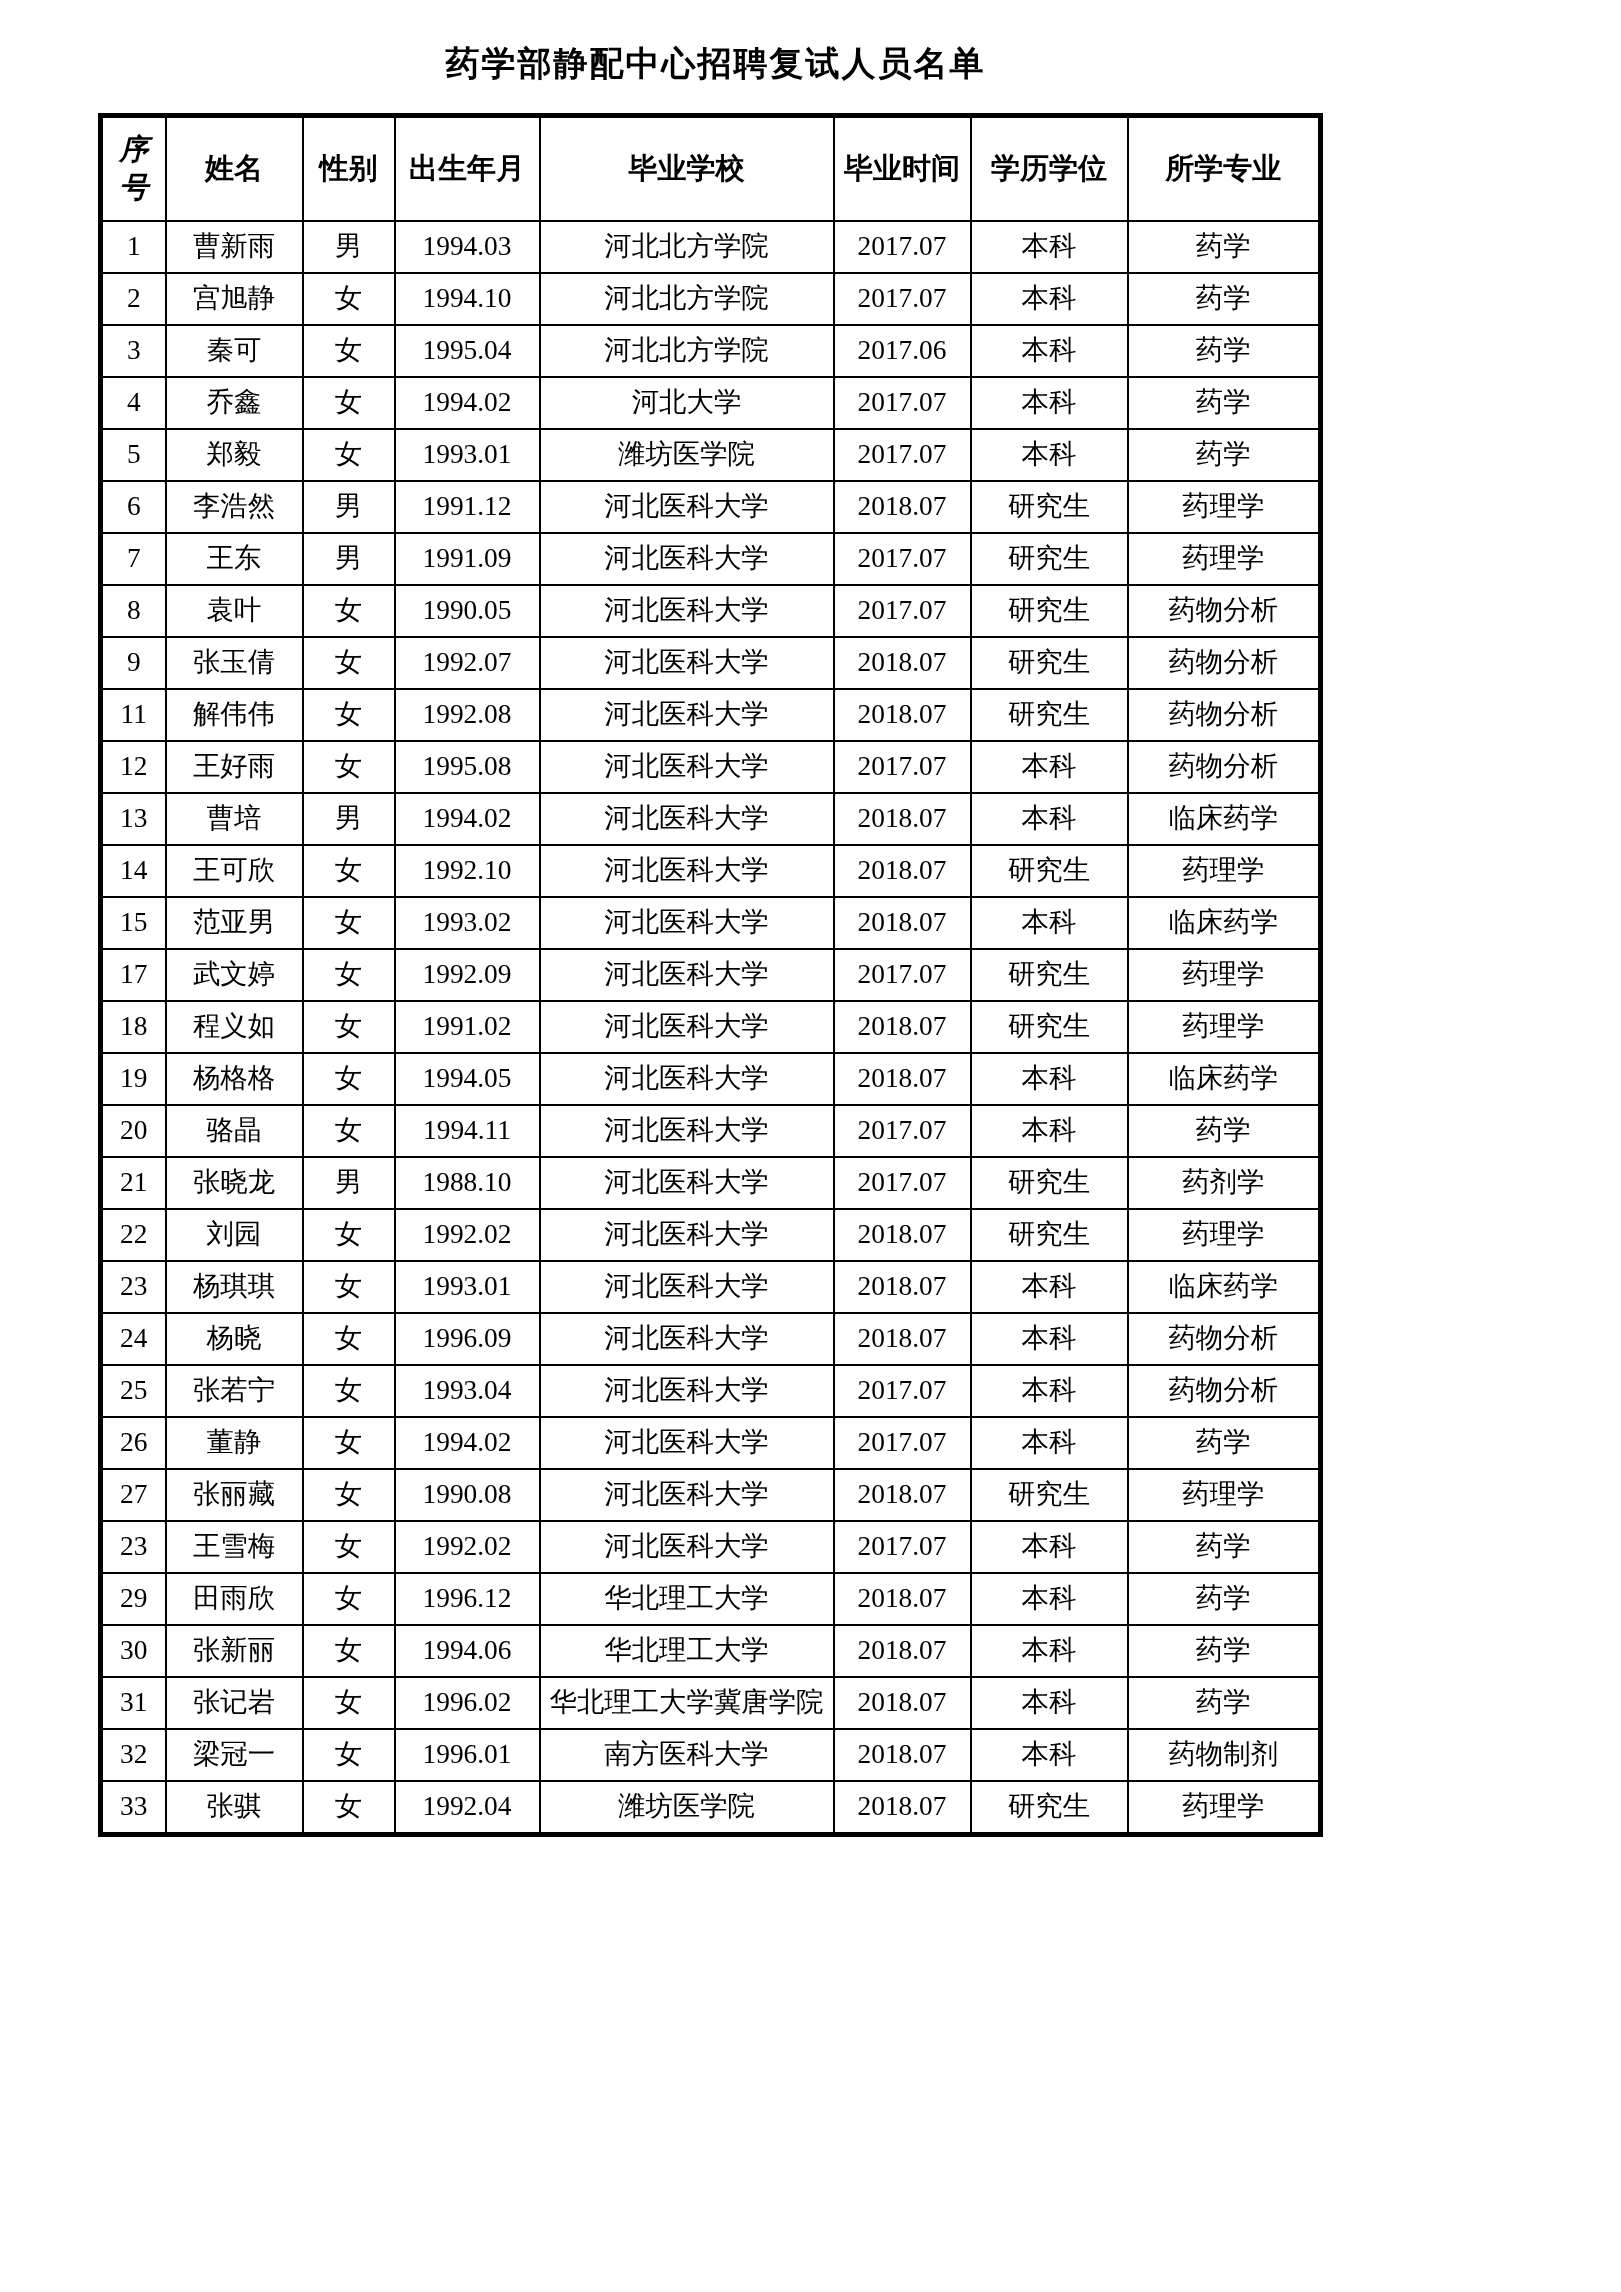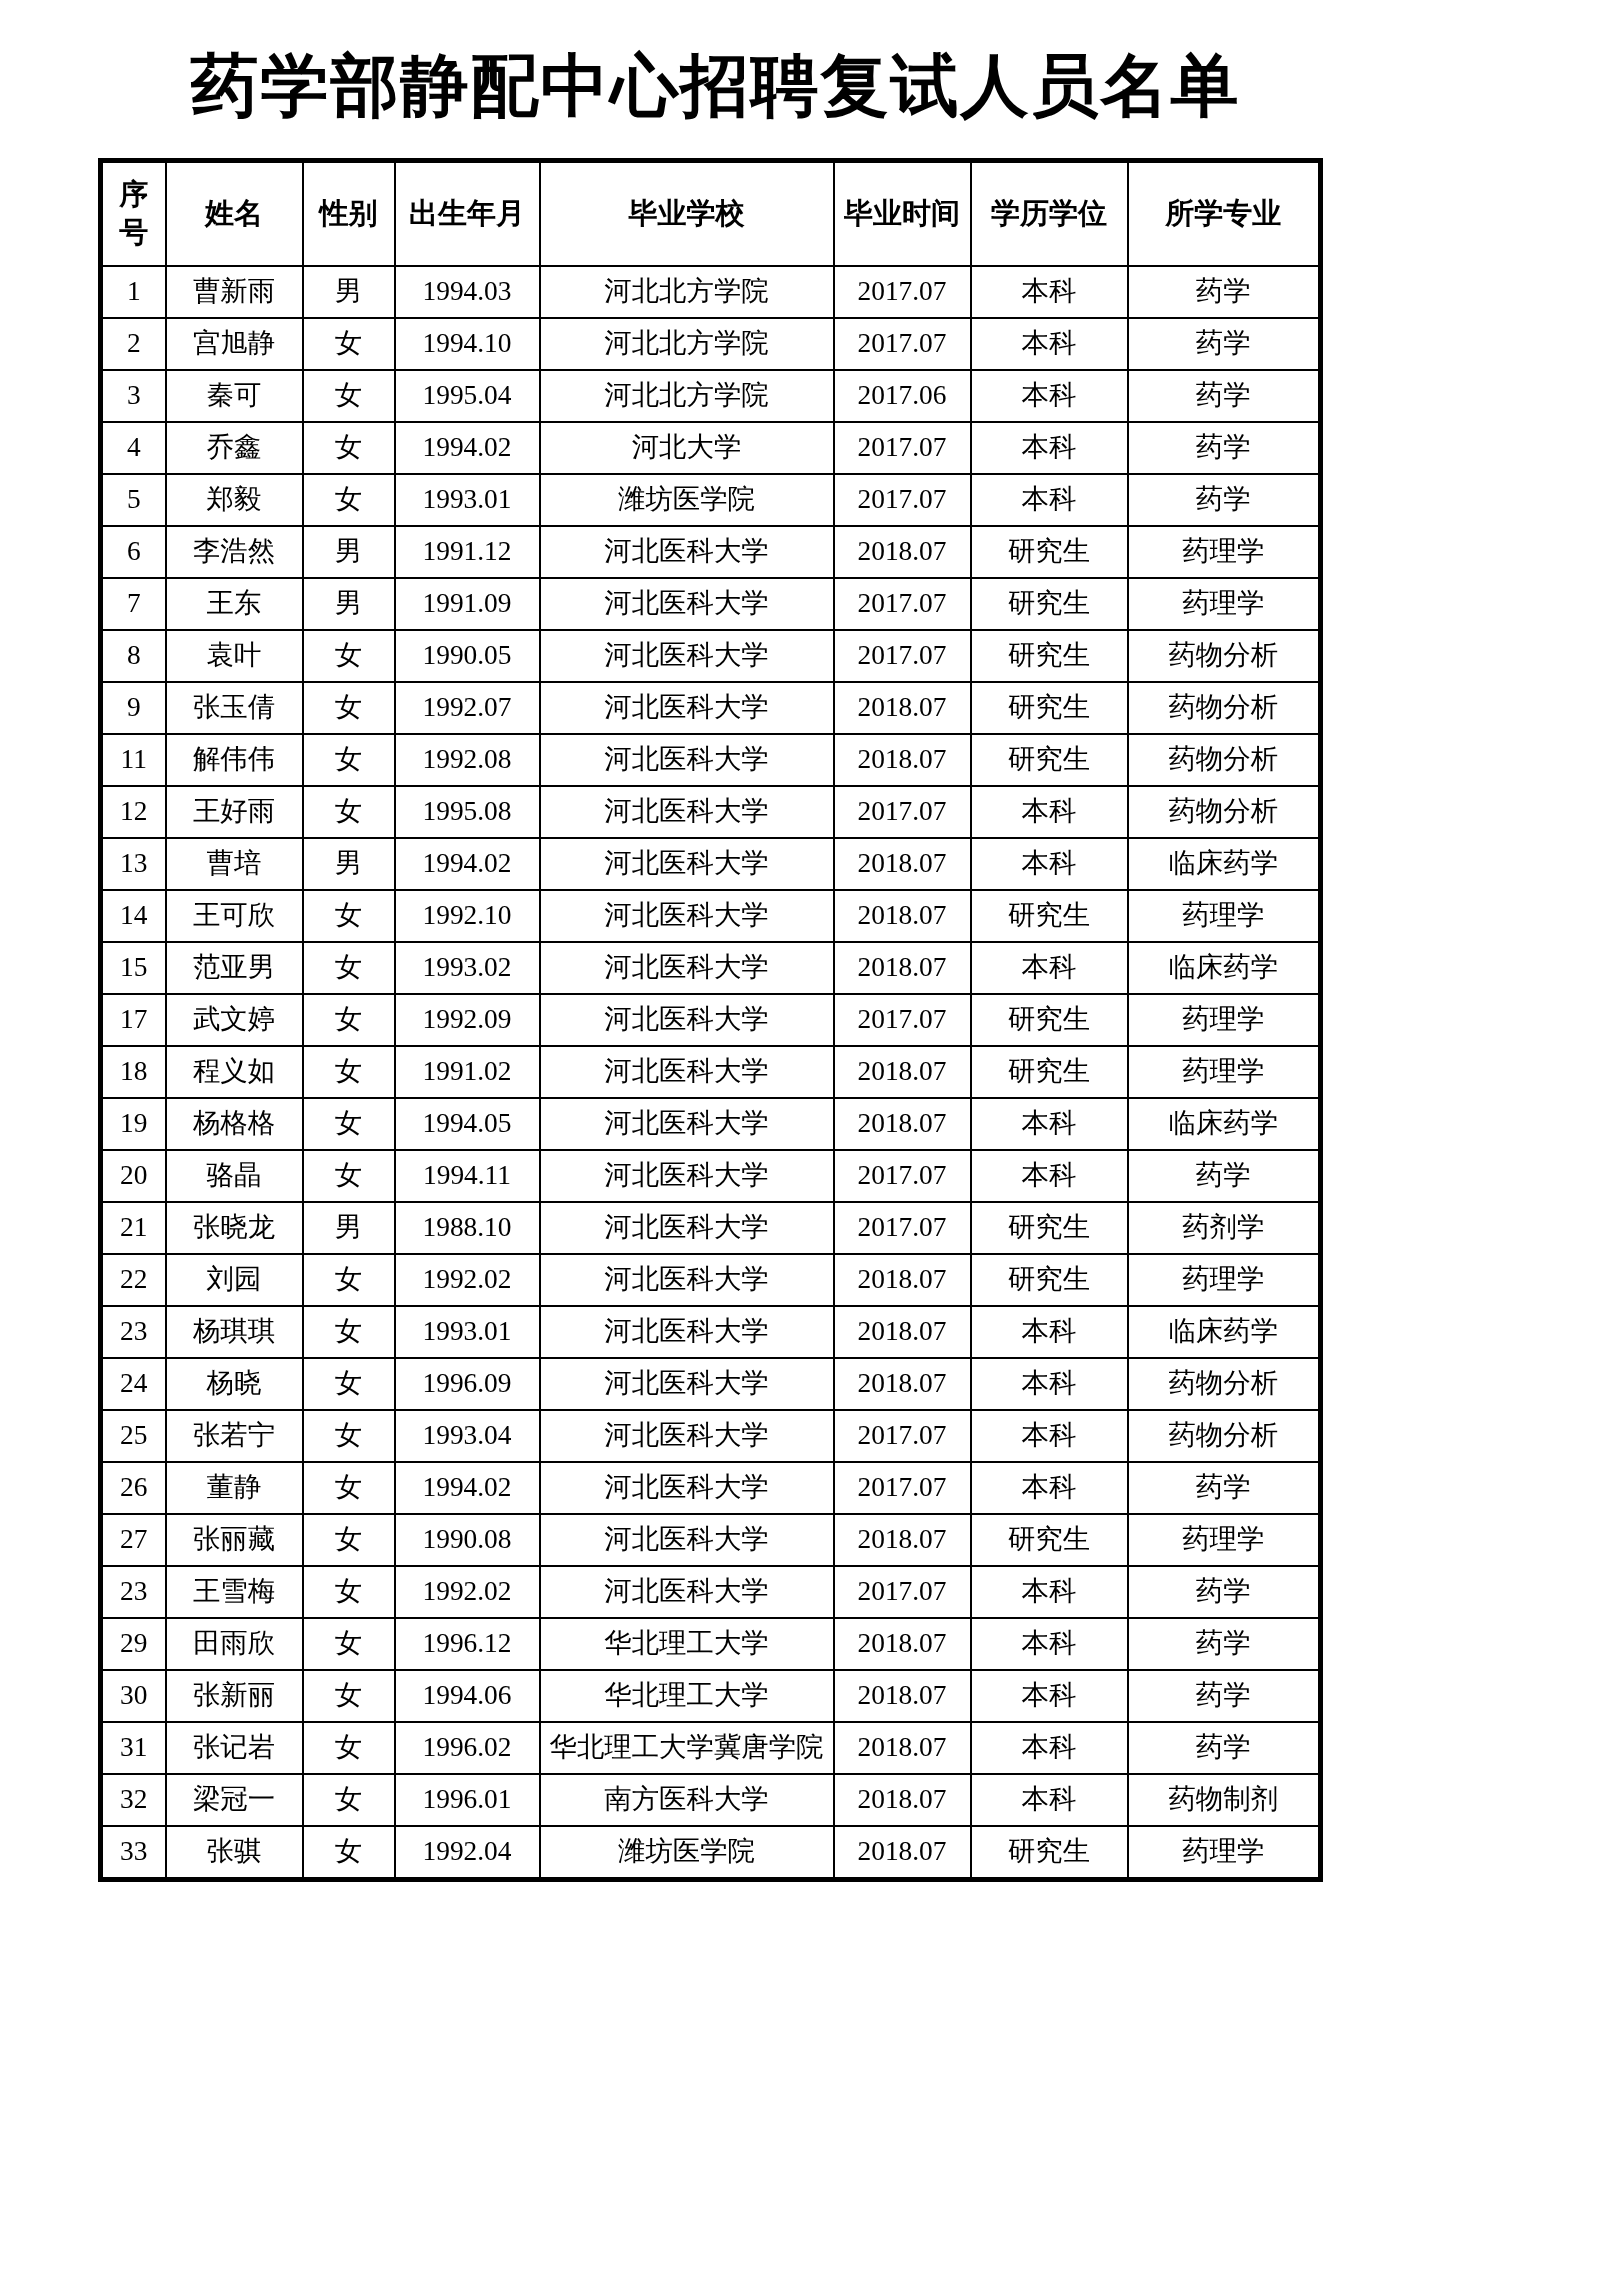--- a/index.html
+++ b/index.html
@@ -17,21 +17,21 @@
     overflow: hidden;
   }
   .content {
     width: 1235px;
     margin-left: 98px;
     padding-top: 41px;
   }
   .doc-title {
     margin: 0 0 25.5px 0;
     text-align: center;
-    font-size: 68px;
+    font-size: 34px;
     font-weight: bold;
     letter-spacing: 2px;
     white-space: nowrap;
   }
   table.roster {
     border-collapse: collapse;
     table-layout: fixed;
     width: 1220px;
     border: 5.9px solid #000;
   }
@@ -51,20 +51,21 @@
   table.roster td {
     height: 50px;
     font-size: 27.4px;
     line-height: 1.1;
   }
   .wrap-vert {
     display: inline-block;
     width: 1.15em;
     word-break: break-all;
     line-height: 1.3;
+    font-style: italic;
   }
   col.c-index  { width: 65px; }
   col.c-name   { width: 137px; }
   col.c-gender { width: 92px; }
   col.c-birth  { width: 145px; }
   col.c-school { width: 294px; }
   col.c-grad   { width: 137px; }
   col.c-degree { width: 157px; }
   col.c-major  { width: 193px; }
 </style>

